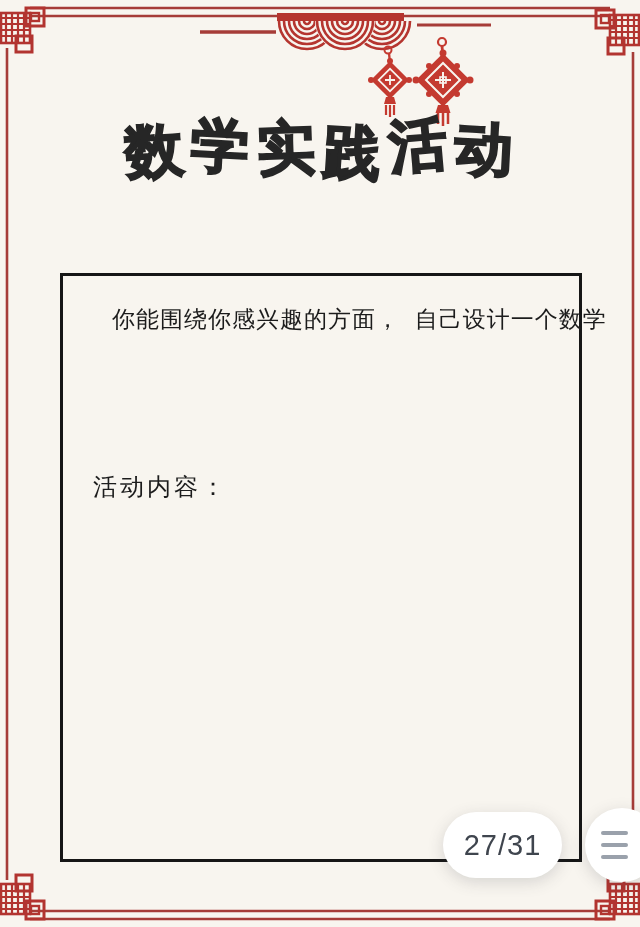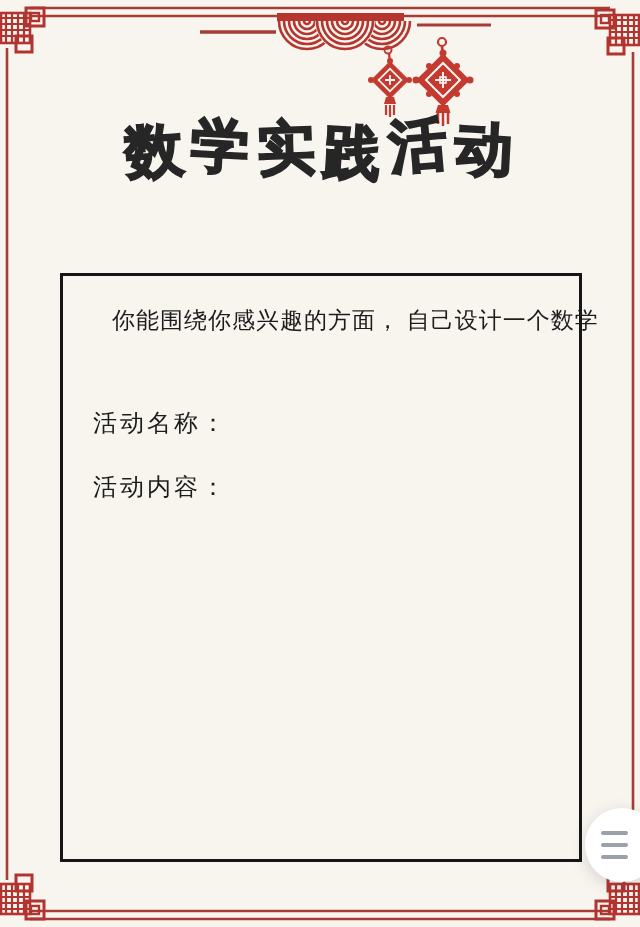--- a/index.html
+++ b/index.html
@@ -38,21 +38,21 @@
     -webkit-text-stroke:2.1px var(--title-ink);
     font-family:"DejaVu Sans","Liberation Sans",sans-serif;
     letter-spacing:2px;white-space:nowrap;
   }
   .title .ch{display:inline-block;margin:0 3px;}
 
   
   .content-box{
     position:absolute;left:60px;top:273px;width:522px;height:589px;
     border:3px solid var(--box-border);
-    font-family:Liberation Serif, serif;
+    font-family:Liberation Mono, monospace;
     color:var(--body-ink);
   }
   .question{
     position:absolute;left:3px;right:3px;top:27px;
     font-size:23px;line-height:36px;letter-spacing:1px;
   }
   .q-line{white-space:nowrap;}
   .q-line.indent{text-indent:2em;}
   .field-label{
     position:absolute;left:30px;
@@ -174,24 +174,26 @@
       <path class="orn-line" stroke-width="2.5" d="M438 113 V124 M443 113 V126 M448 113 V124"></path>
     </g>
   </svg>
 
   <h1 class="title"><span class="ch" style="transform: translateY(3px) rotate(-4deg);">数</span><span class="ch" style="transform: translateY(-2px) rotate(3deg);">学</span><span class="ch" style="transform: translateY(0px) rotate(-2deg);">实</span><span class="ch" style="transform: translateY(5px) rotate(4deg);">践</span><span class="ch" style="transform: translateY(-3px) rotate(-5deg);">活</span><span class="ch" style="transform: translateY(1px) rotate(3deg);">动</span></h1>
 
   <div class="content-box">
     <div class="question">
       <div class="q-line indent">你能围绕你感兴趣的方面， 自己设计一个数学</div>
     </div>
-    <div class="field-label first">活动名称：</div>
     <div class="field-label second">活动内容：</div>
   </div>
 
+  <div class="page-pill">
+    <span>27/31</span>
+  </div>
 
   <div class="menu-fab">
     <span class="icon" style="display:contents;">
       <span class="bar"></span>
       <span class="bar"></span>
       <span class="bar"></span>
     </span>
   </div>
 
 </div>

